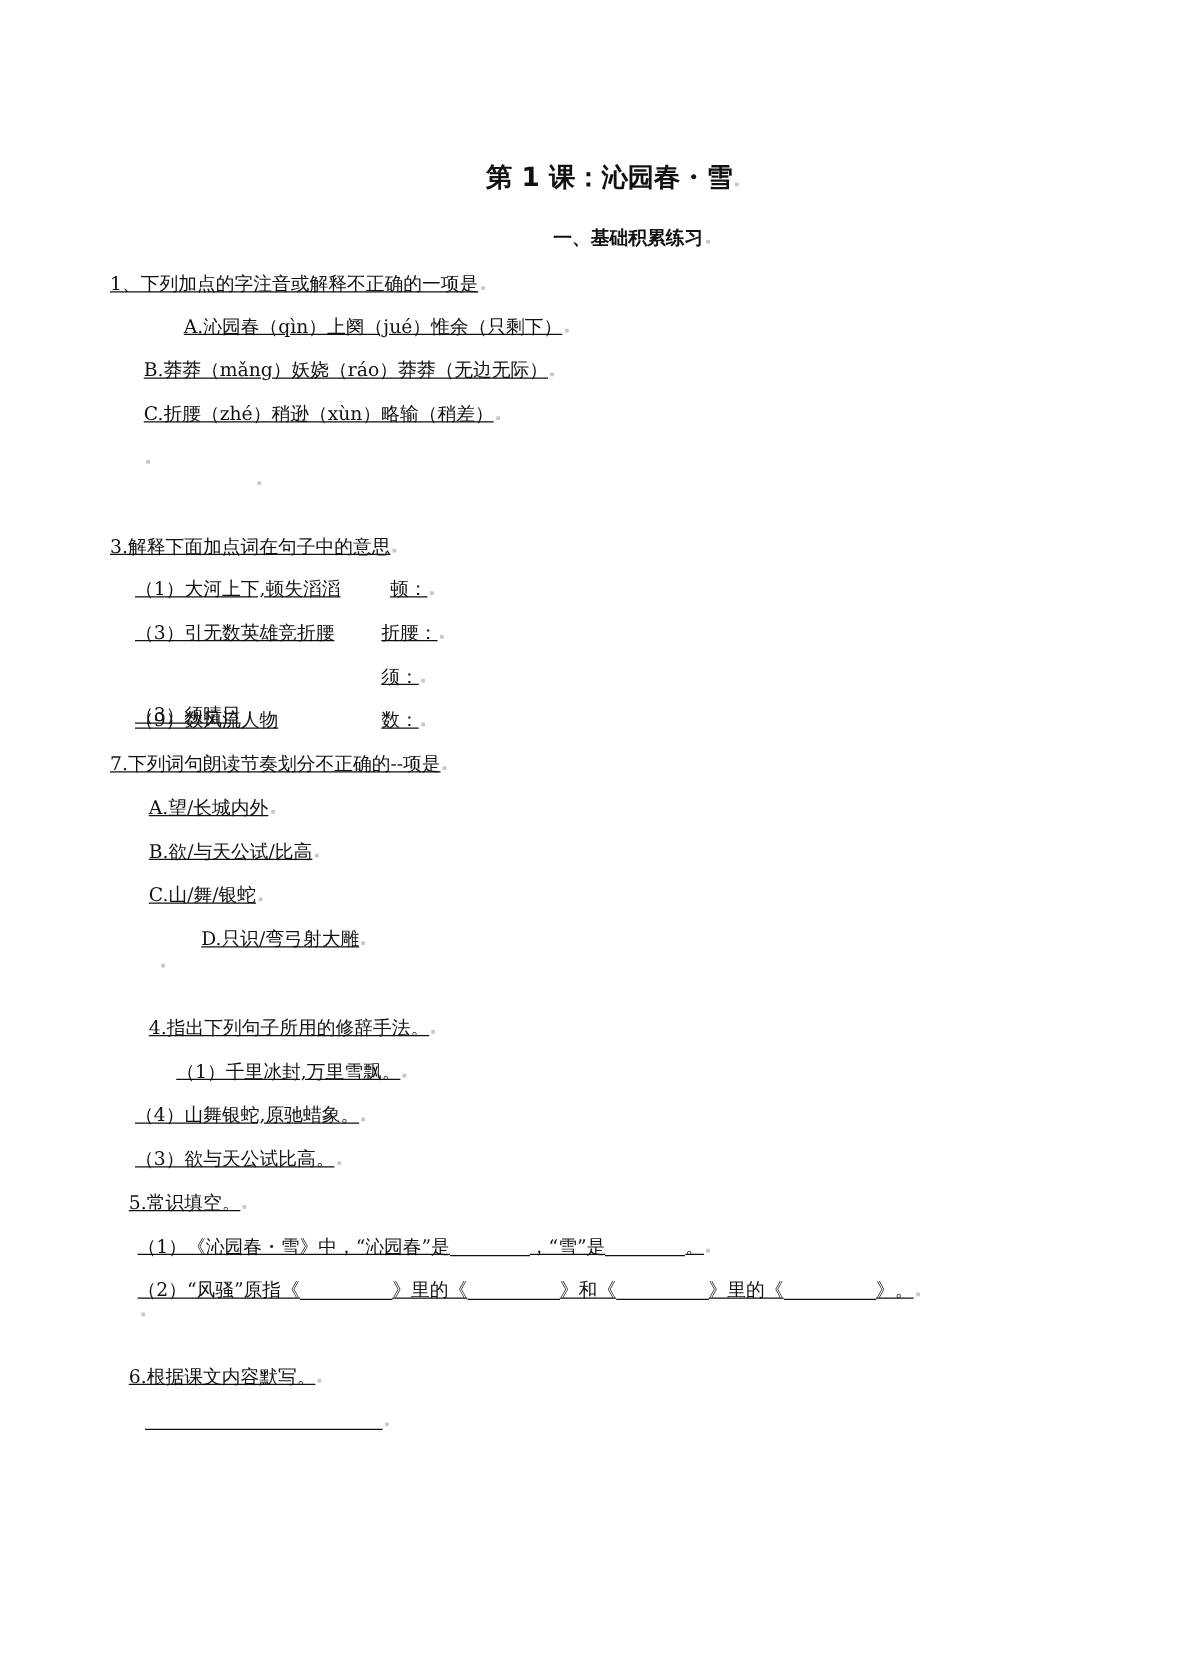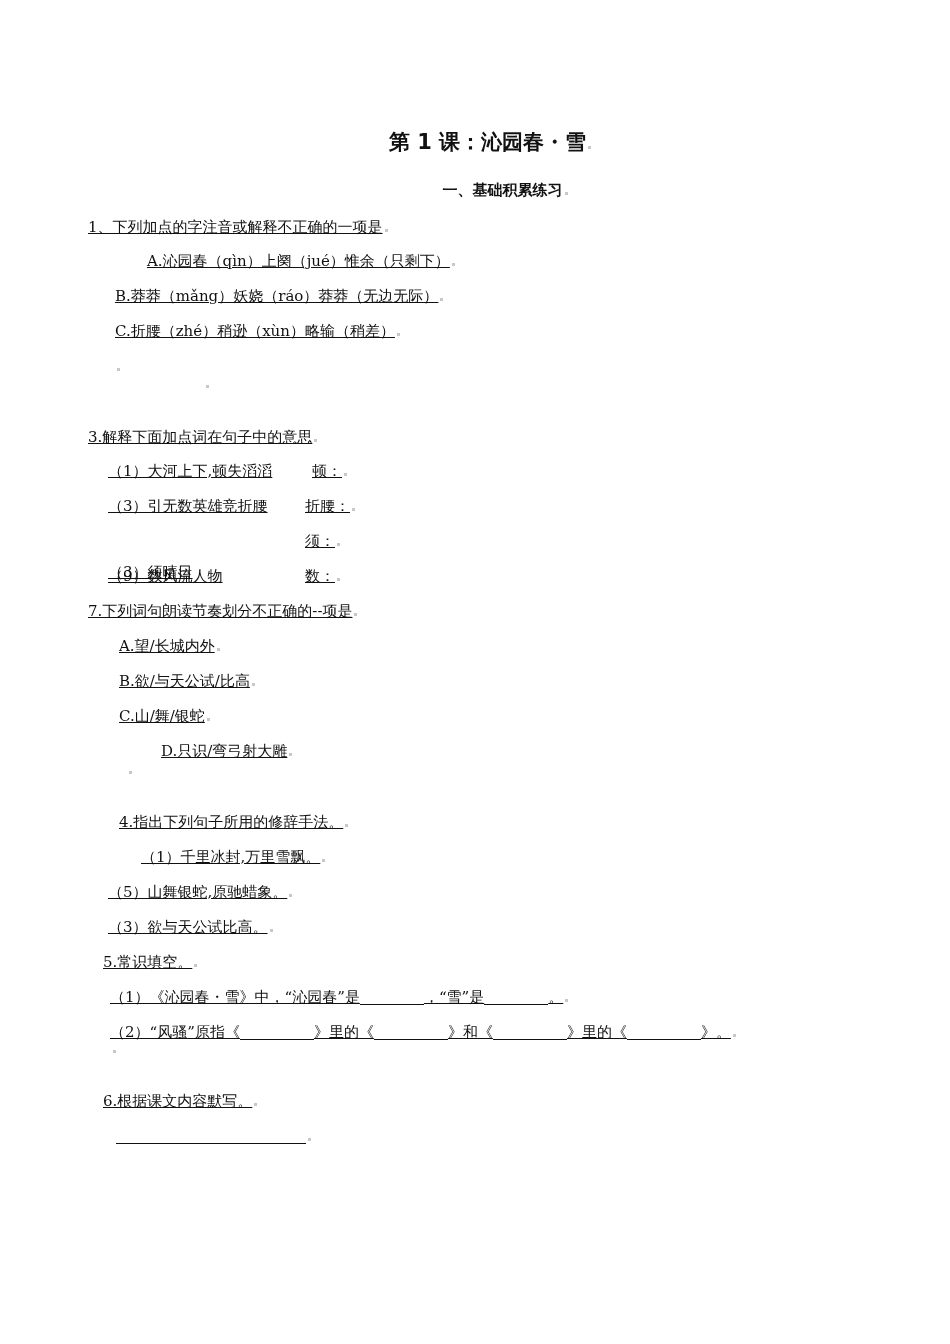--- a/index.html
+++ b/index.html
@@ -135,21 +135,21 @@
 </div>
 <span class="pmark solo" style="top:771px; left:127px;"></span>
 
 <div class="line" style="top:812px; left:119px;">
   <span>4.指出下列句子所用的修辞手法。</span><span class="pmark"></span>
 </div>
 <div class="line" style="top:847px; left:141px;text-align:center;">
   <span>（1）千里冰封,万里雪飘。</span><span class="pmark"></span>
 </div>
 <div class="line" style="top:882px; left:108px;">
-  <span>（5）山舞银蛇,原驰蜡象。</span><span class="pmark"></span>
+  <span>（4）山舞银蛇,原驰蜡象。</span><span class="pmark"></span>
 </div>
 <div class="line" style="top:917px; left:108px;">
   <span>（3）欲与天公试比高。</span><span class="pmark"></span>
 </div>
 
 <div class="line" style="top:952px; left:103px;">
   <span>5.常识填空。</span><span class="pmark"></span>
 </div>
 <div class="line" style="top:987px; left:110px;">
   <span>（1）《沁园春・雪》中，“沁园春”是</span><span class="blank" style="width:64px;"></span><span>，“雪”是</span><span class="blank" style="width:64px;"></span><span>。</span><span class="pmark"></span>

